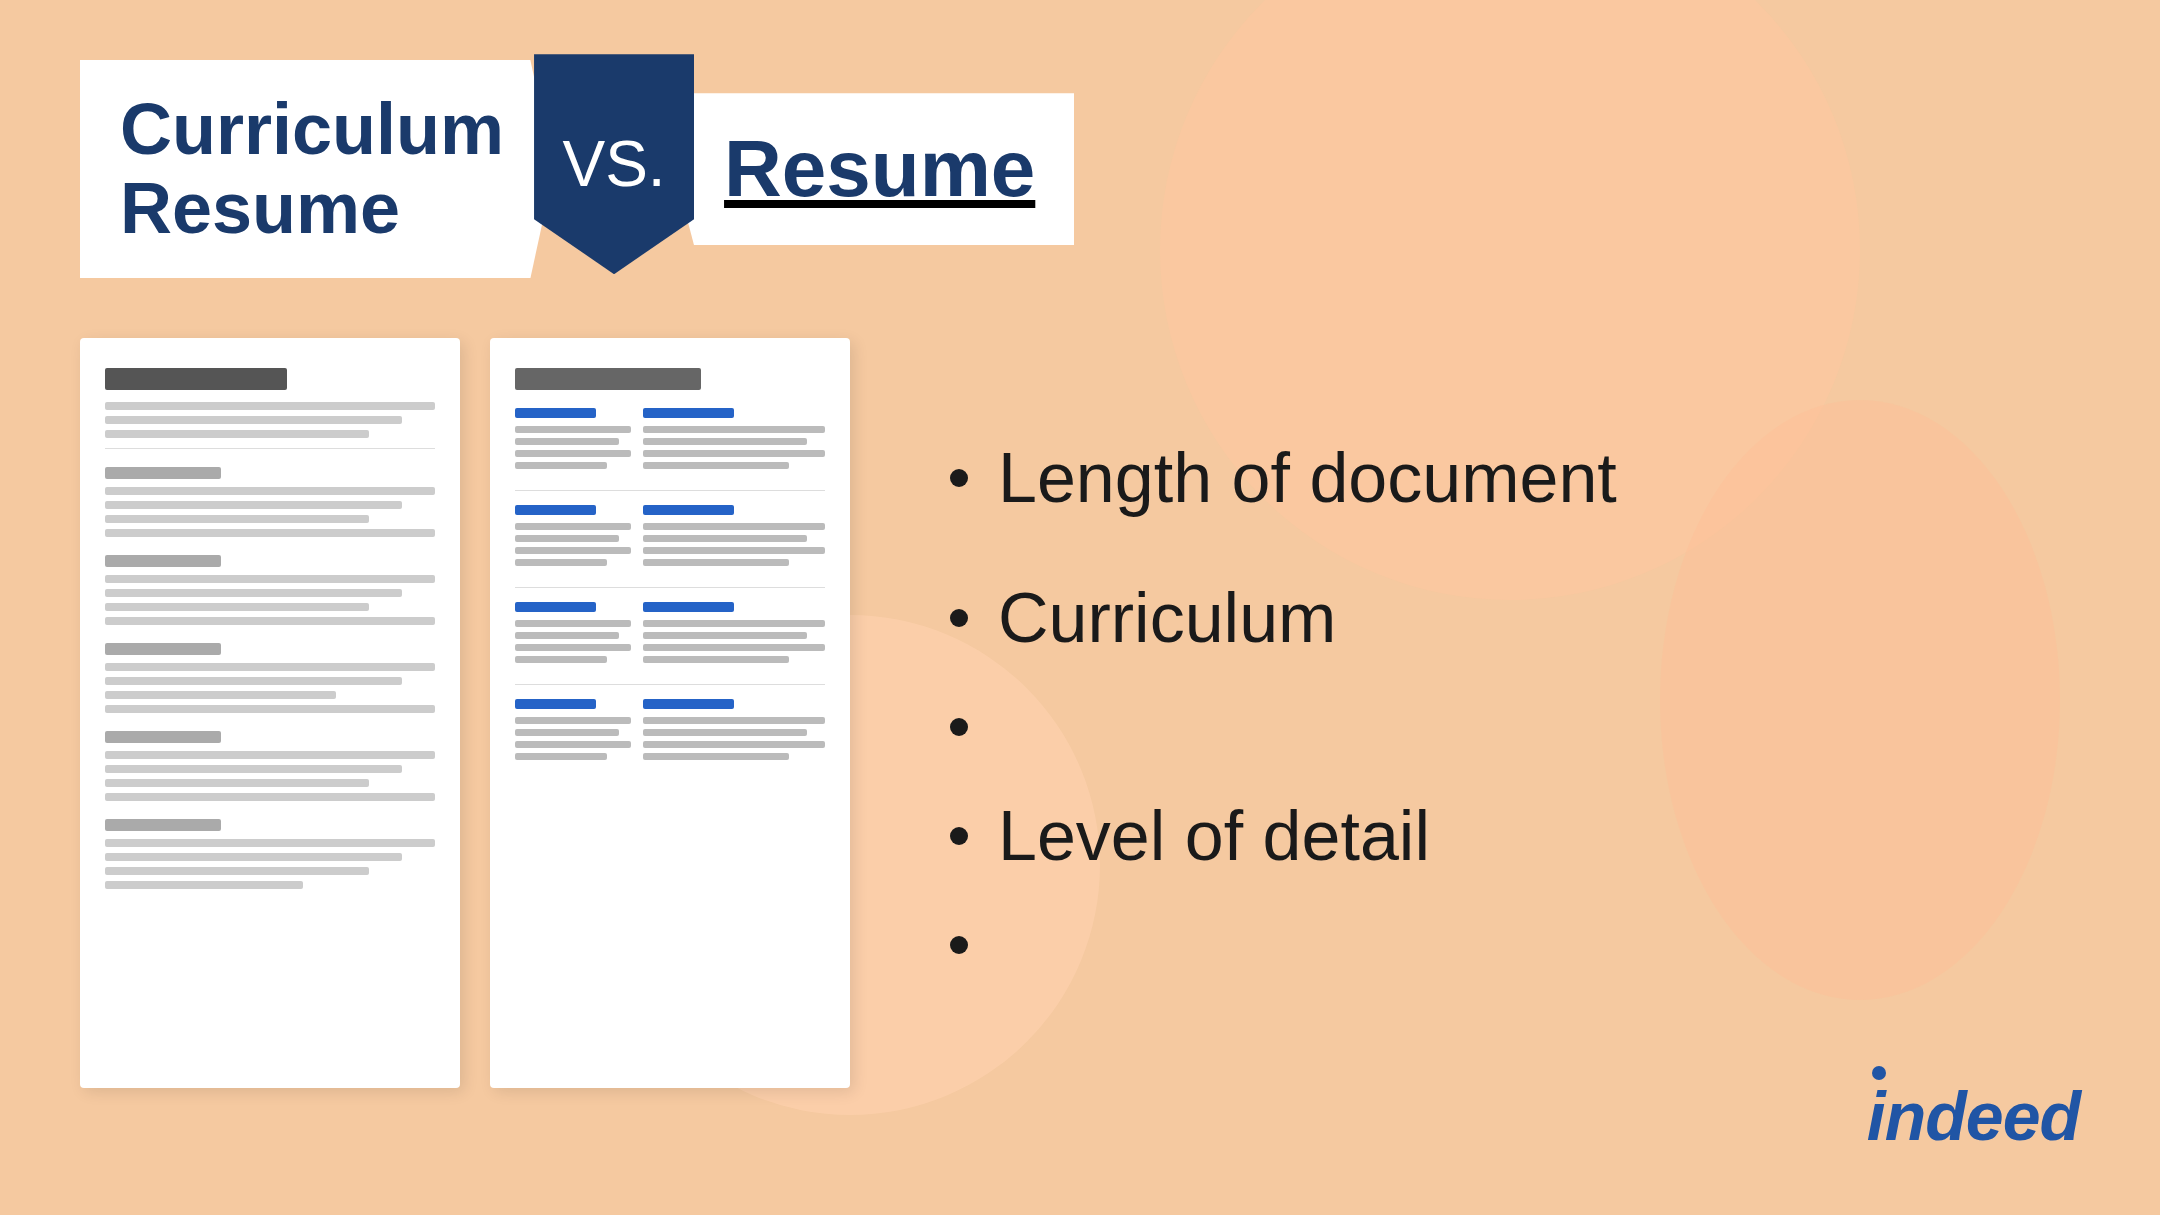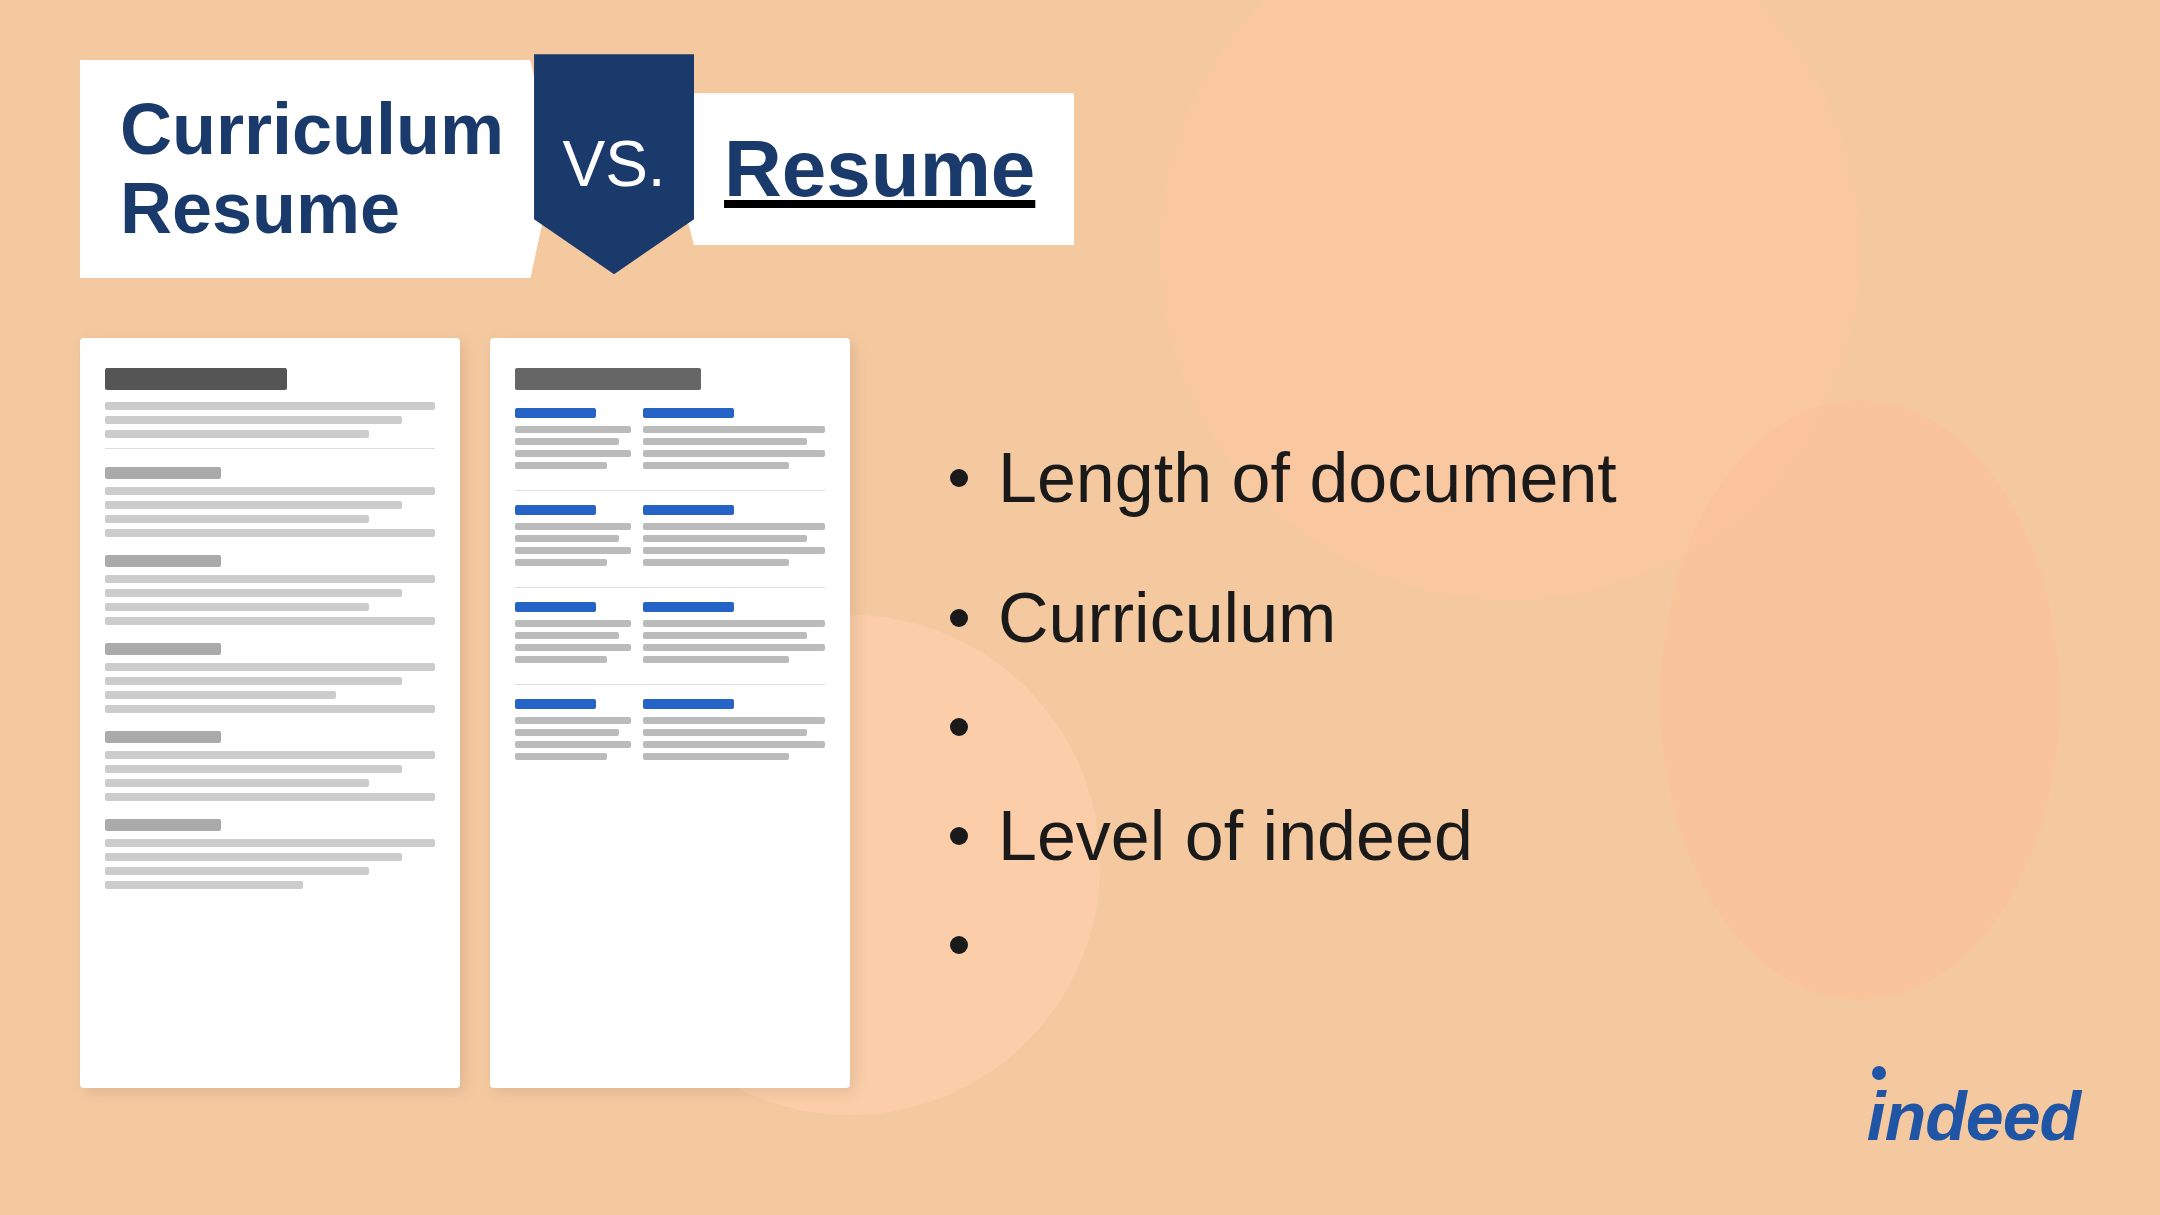--- a/index.html
+++ b/index.html
@@ -420,21 +420,21 @@
     </div>
         <div class="bullet-item">
       <div class="bullet-dot"></div>
       <span class="bullet-text">Curriculum</span>
     </div>
         <div class="bullet-item">
       <div class="bullet-dot"></div>
     </div>
         <div class="bullet-item">
       <div class="bullet-dot"></div>
-      <span class="bullet-text">Level of indeed</span>
+      <span class="bullet-text">Level of detail</span>
     </div>
         <div class="bullet-item">
       <div class="bullet-dot"></div>
     </div>
       </div>
 
   </div>
 
   <div class="indeed-logo" style="position: absolute; bottom: 60px; right: 80px; font-size: 68px; font-weight: 900; color: rgb(32, 85, 165); font-style: italic; letter-spacing: -1px;"><span style="position: relative;"><span style="position: absolute; top: -12px; left: 5px; width: 14px; height: 14px; background: rgb(32, 85, 165); border-radius: 50%; display: inline-block;"></span>indeed</span></div>
 

